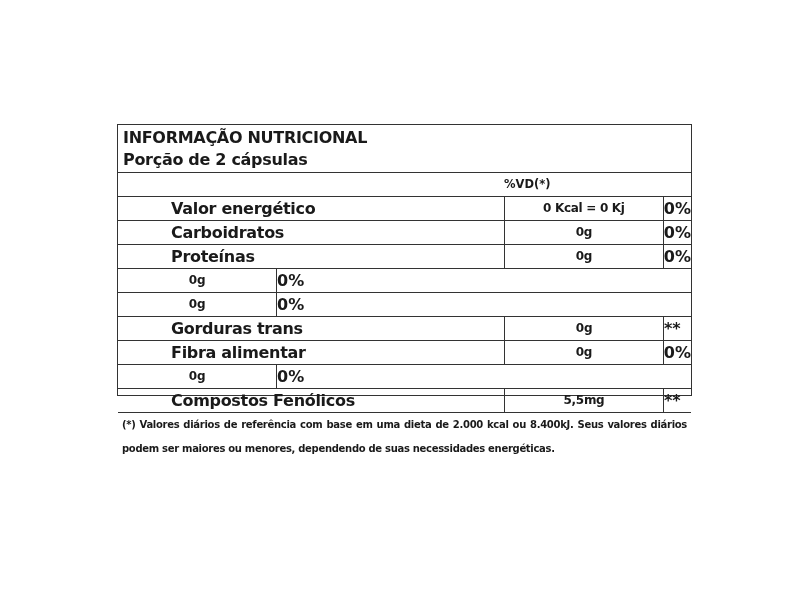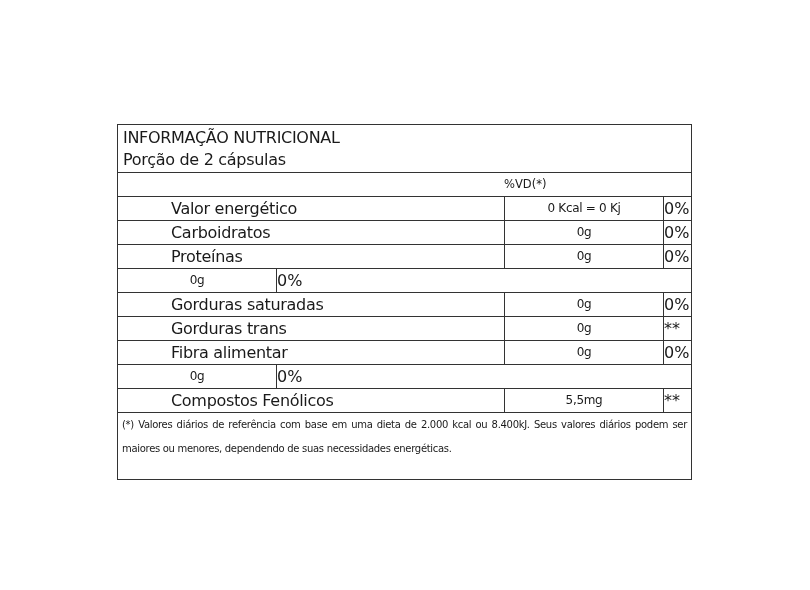--- a/index.html
+++ b/index.html
@@ -1,19 +1,19 @@
 <!DOCTYPE html>
 <html><head>
 <meta charset="utf-8">
 <style>
   html, body { margin:0; padding:0; background:#ffffff; }
   body { width:810px; height:590px; position:relative; overflow:hidden;
          font-family:"DejaVu Sans", sans-serif; color:#1a1a1a; }
-  .tbl { position:absolute; left:117px; top:124px; width:575px; height:356px;
-         border:1px solid #333; box-sizing:border-box; }
+  .tbl { position:absolute; left:117px; top:124px; width:575px; height:272px;
+         border:1px solid #333; box-sizing:border-box;font-weight:bold; }
   .header { height:48px; border-bottom:1px solid #333; box-sizing:border-box;
             padding:2px 0 0 5px; font-size:16px; line-height:22px; letter-spacing:-0.3px; }
   .row { display:flex; height:24px; border-bottom:1px solid #333; box-sizing:border-box; }
   .c1 { width:339px; padding-left:5px; box-sizing:border-box; border-right:1px solid #333;
         font-size:16px; line-height:23px; letter-spacing:-0.3px; white-space:nowrap;margin-left:48px; }
   .c2 { width:159px; text-align:center; box-sizing:border-box; border-right:1px solid #333;
         font-size:12px; line-height:23px; letter-spacing:-0.3px; white-space:nowrap; }
   .c3 { flex:1; text-align:left; font-size:16px; line-height:23px; white-space:nowrap; }
   .row.colhdr .c1 { border-right:none; }
   .row.colhdr .c2 { font-size:11.5px; letter-spacing:-0.2px; border-left:1px solid #333; }
@@ -48,21 +48,20 @@
       <div class="row">
         <div class="c1">Proteínas</div>
         <div class="c2">0g</div>
         <div class="c3">0%</div>
       </div>
       <div class="row">
         <div class="c2">0g</div>
         <div class="c3">0%</div>
       </div>
       <div class="row">
-        <div class="c1">Gorduras saturadas</div>
         <div class="c2">0g</div>
         <div class="c3">0%</div>
       </div>
       <div class="row">
         <div class="c1">Gorduras trans</div>
         <div class="c2">0g</div>
         <div class="c3">**</div>
       </div>
       <div class="row">
         <div class="c1">Fibra alimentar</div>

